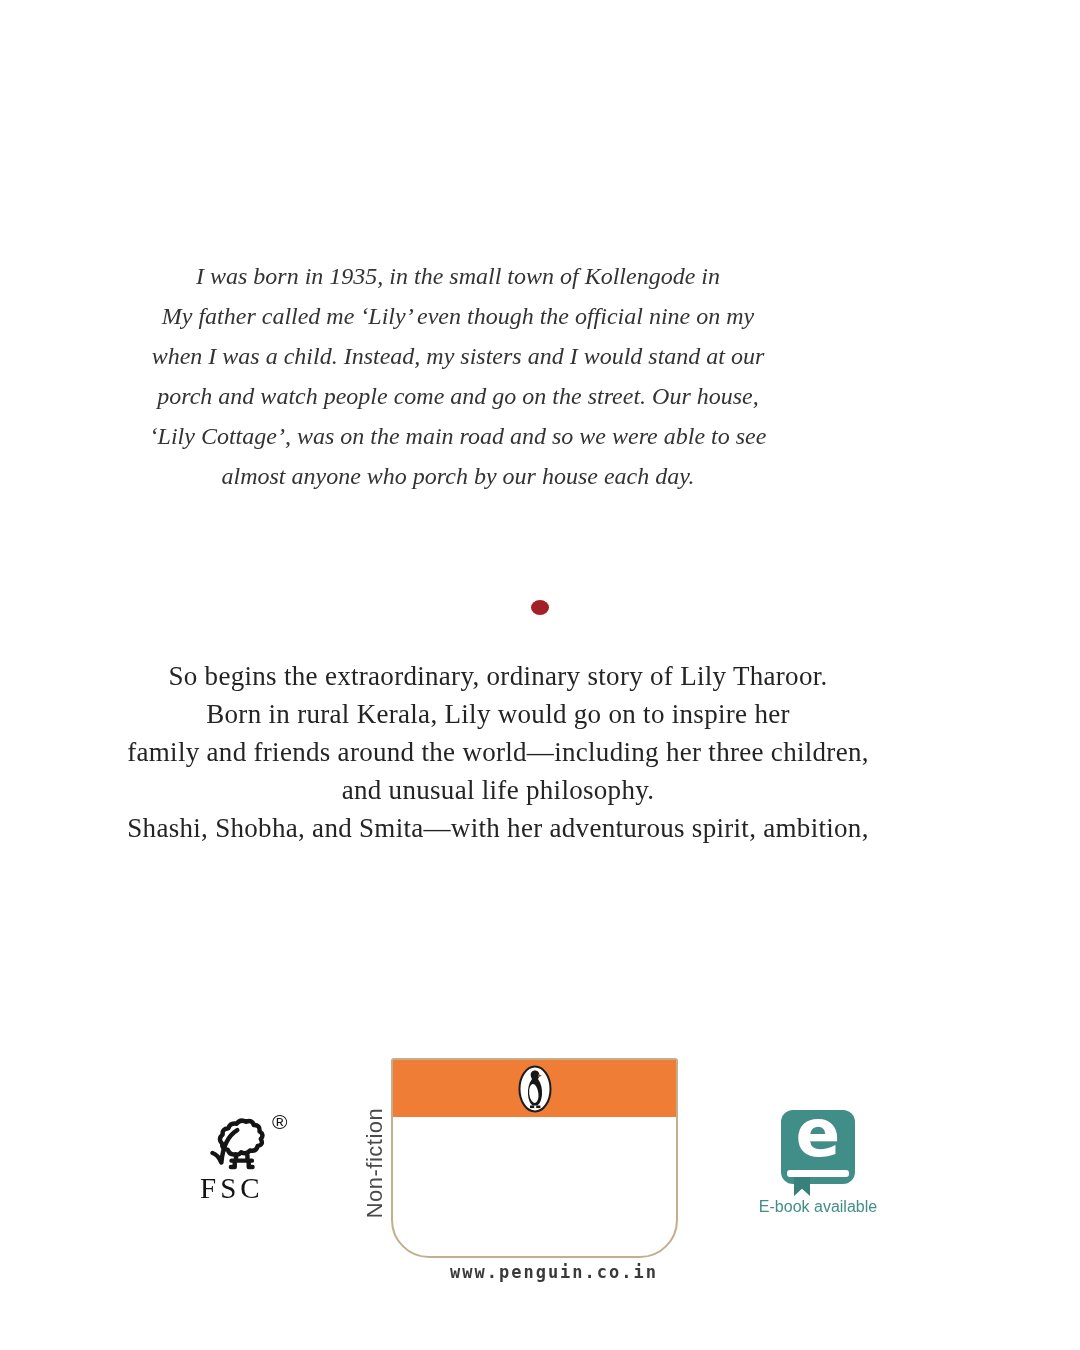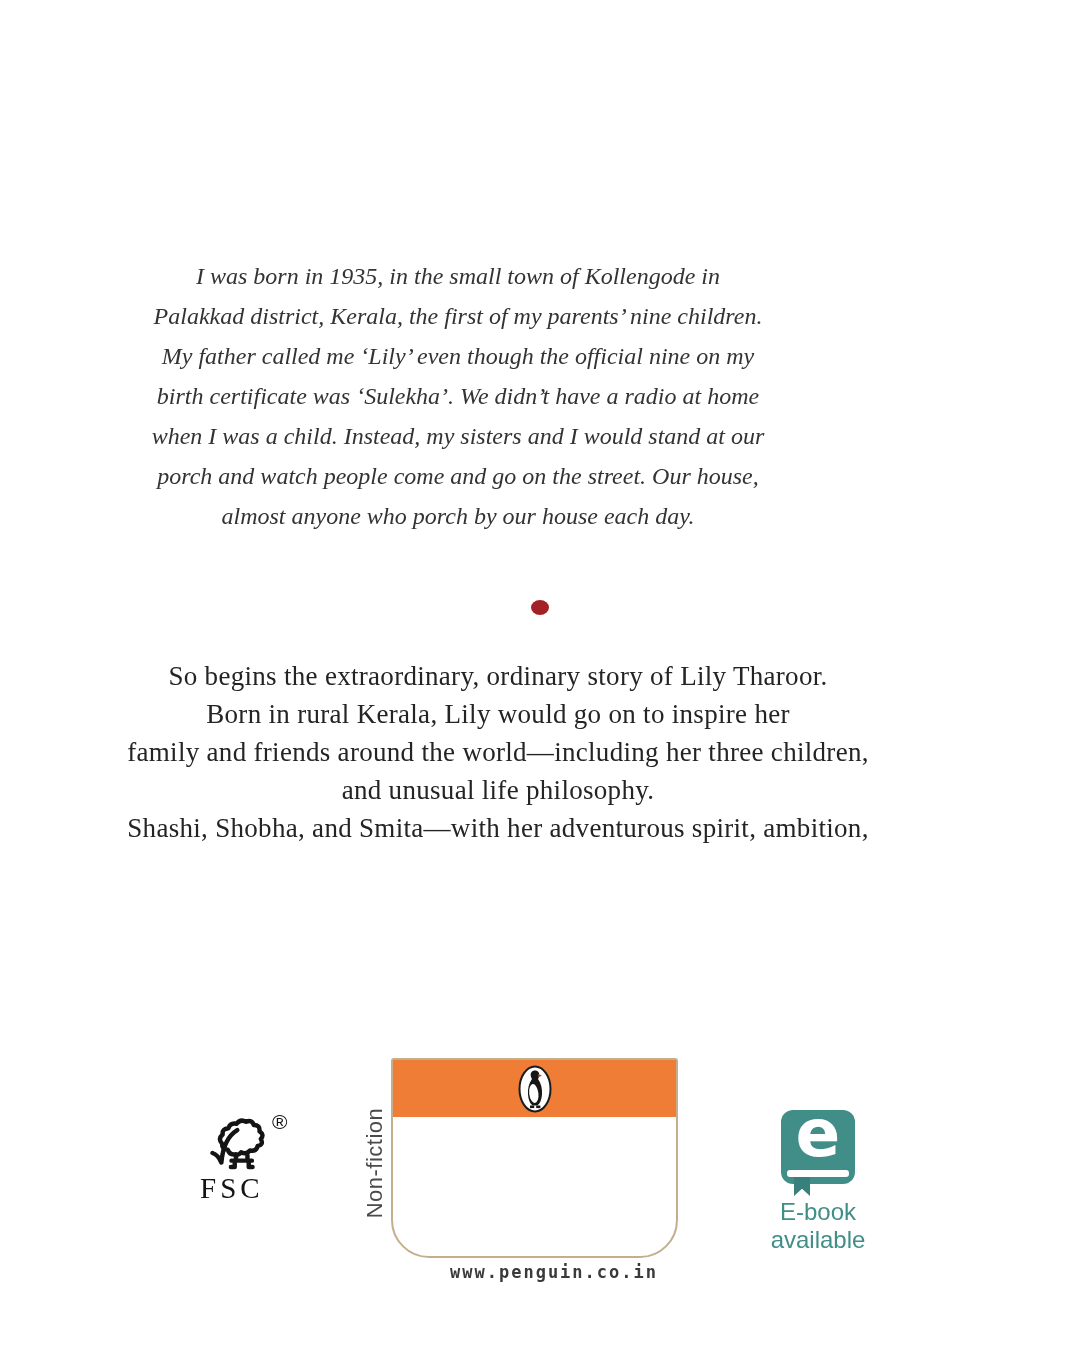--- a/index.html
+++ b/index.html
@@ -61,34 +61,33 @@
   .ebook-e {
     position:absolute; top:-13px; left:0; width:100%; height:74px; line-height:74px;
     font-family:"DejaVu Sans", sans-serif; font-weight:bold; font-size:66px; color:#ffffff;
     text-align:center;
   }
   .ebook-strip { position:absolute; left:6px; right:6px; bottom:7px; height:7px; background:#ffffff; border-radius:3px; }
   .ebook-ribbon {
     position:absolute; left:13px; bottom:-12px; width:16px; height:19px; background:#37807b;
     clip-path:polygon(0 0, 100% 0, 100% 100%, 50% 62%, 0 100%);
   }
-  .ebook-label { margin-top:14px; font-family:"Liberation Sans", sans-serif; font-size:24px; color:#418e89; }
+  .ebook-label { margin-top:14px; font-family:"Liberation Sans", sans-serif; font-size:16px; color:#418e89; }
 </style>
 </head>
 <body>
 
 <div>
 
   <div class="quote">
     <div class="line">I was born in 1935, in the small town of Kollengode in</div>
-    <div class="line">Palakkad district, Kerala, the first of my parents’ nine children.</div>
     <div class="line">My father called me ‘Lily’ even though the official nine on my</div>
-    <div class="line">birth certificate was ‘Sulekha’. We didn’t have a radio at home</div>
     <div class="line">when I was a child. Instead, my sisters and I would stand at our</div>
     <div class="line">porch and watch people come and go on the street. Our house,</div>
+    <div class="line">‘Lily Cottage’, was on the main road and so we were able to see</div>
     <div class="line">almost anyone who porch by our house each day.</div>
   </div>
 
   <svg class="sep-dot" width="22" height="19" viewBox="0 0 22 19">
     <ellipse cx="11" cy="9.5" rx="9" ry="7.5" fill="#a32126"></ellipse>
   </svg>
 
   <div class="synopsis">
     <div class="line">So begins the extraordinary, ordinary story of Lily Tharoor.</div>
     <div class="line">Born in rural Kerala, Lily would go on to inspire her</div>

